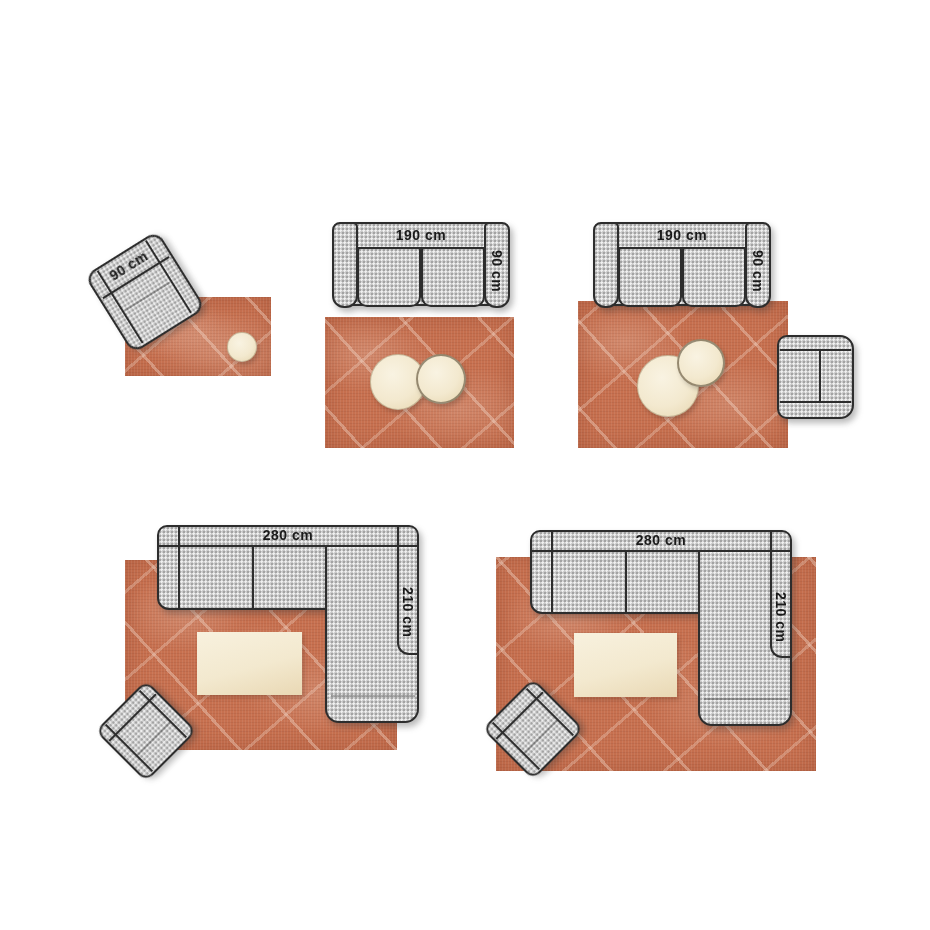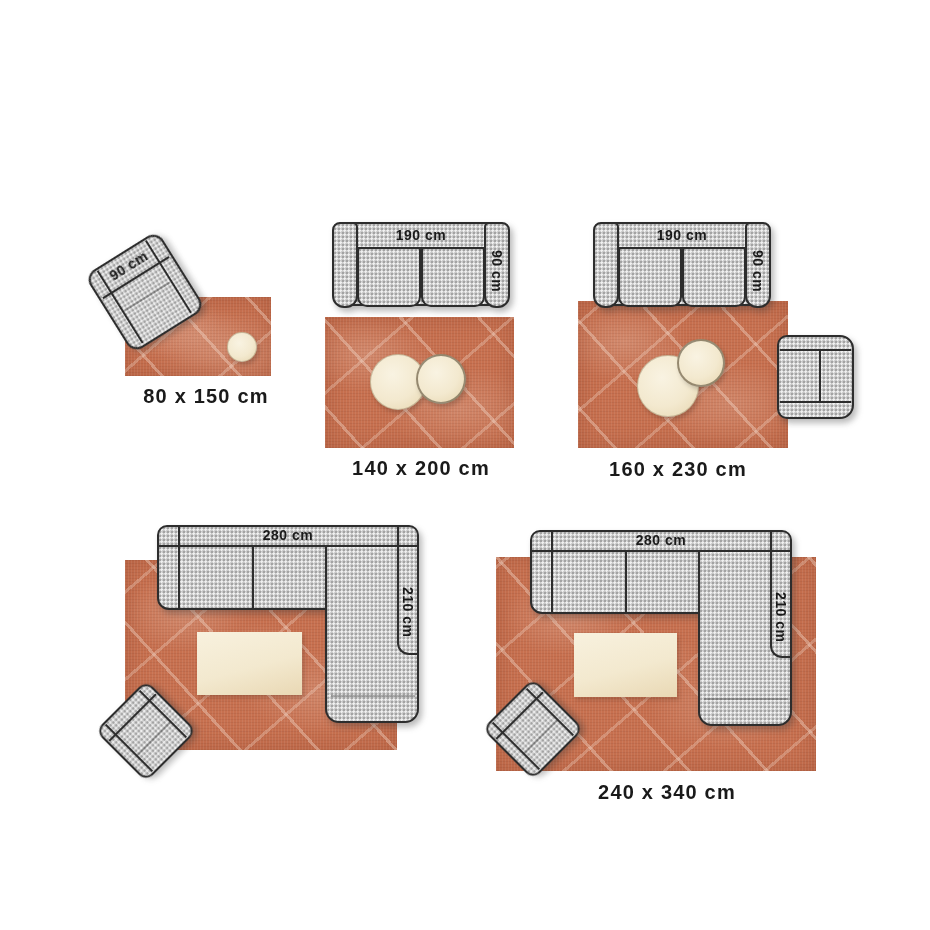--- a/index.html
+++ b/index.html
@@ -83,42 +83,40 @@
 
     <div class="furniture" style="left:102px;top:246px;width:86px;height:92px;transform:rotate(-32deg)">
       <div class="piece fabric" style="inset:0;border-radius:12px"></div>
       <div class="hline" style="left:4px;right:4px;top:28px"></div>
       <div class="vline" style="left:13px;top:3px;height:85px"></div>
       <div class="vline" style="left:70px;top:3px;height:85px"></div>
       <div class="hline soft" style="left:16px;width:53px;top:50px"></div>
       <div class="dim-label" style="left:0;right:0;top:7px;text-align:center">90 cm</div>
     </div>
 
-    <div class="caption" style="left:96px;top:385px">80 x 150 cm</div>
   </div>
 
   <div class="scene">
     <div class="rug" style="left:325px;top:317px;width:189px;height:131px">
       <div class="tex"></div>
     </div>
     <div class="round-table" style="left:370px;top:354px;width:56px;height:56px"></div>
     <div class="round-table top" style="left:416px;top:354px;width:50px;height:50px"></div>
 
     <div class="furniture" style="left:332px;top:222px;width:178px;height:86px">
       <div class="piece fabric" style="left:3px;top:0;width:172px;height:84px;border-radius:8px"></div>
       <div class="piece fabric" style="left:0;top:0;width:26px;height:86px;border-radius:8px 5px 12px 12px"></div>
       <div class="piece fabric" style="left:152px;top:0;width:26px;height:86px;border-radius:5px 8px 12px 12px"></div>
       <div class="piece fabric" style="left:25px;top:25px;width:64px;height:60px;border-radius:3px 3px 10px 10px"></div>
       <div class="piece fabric" style="left:89px;top:25px;width:64px;height:60px;border-radius:3px 3px 10px 10px"></div>
       <div class="hline" style="left:26px;width:126px;top:25px"></div>
       <div class="dim-label" style="left:26px;width:126px;top:5px;text-align:center">190 cm</div>
       <div class="dim-label vert" style="left:157px;top:28px">90 cm</div>
     </div>
 
-    <div class="caption" style="left:311px;top:457px">140 x 200 cm</div>
   </div>
 
   <div class="scene">
     <div class="rug" style="left:578px;top:301px;width:210px;height:147px">
       <div class="tex"></div>
     </div>
     <div class="round-table" style="left:637px;top:355px;width:62px;height:62px"></div>
     <div class="round-table top" style="left:677px;top:339px;width:48px;height:48px"></div>
 
     <div class="furniture" style="left:593px;top:222px;width:178px;height:86px">
@@ -132,21 +130,20 @@
       <div class="dim-label vert" style="left:157px;top:28px">90 cm</div>
     </div>
 
     <div class="furniture" style="left:777px;top:335px;width:77px;height:84px">
       <div class="piece fabric" style="inset:0;border-radius:10px 14px 14px 10px"></div>
       <div class="hline" style="left:3px;right:3px;top:14px"></div>
       <div class="hline" style="left:3px;right:3px;top:66px"></div>
       <div class="vline" style="left:42px;top:16px;height:50px"></div>
     </div>
 
-    <div class="caption" style="left:568px;top:458px">160 x 230 cm</div>
   </div>
 
   <div class="scene">
     <div class="rug" style="left:125px;top:560px;width:272px;height:190px">
       <div class="tex"></div>
     </div>
     <div class="table-rect" style="left:197px;top:632px;width:105px;height:63px"></div>
 
     <div class="furniture" style="left:157px;top:525px;width:262px;height:198px">
       <div class="piece fabric" style="left:0;top:0;width:262px;height:85px;border-radius:10px 10px 0 12px"></div>
@@ -189,16 +186,15 @@
     </div>
 
     <div class="furniture" style="left:497px;top:693px;width:72px;height:72px;transform:rotate(-45deg)">
       <div class="piece fabric" style="inset:0;border-radius:10px"></div>
       <div class="hline" style="left:3px;right:3px;top:16px"></div>
       <div class="vline" style="left:11px;top:3px;height:66px"></div>
       <div class="vline" style="left:59px;top:3px;height:66px"></div>
       <div class="hline soft" style="left:13px;width:46px;top:46px"></div>
     </div>
 
-    <div class="caption" style="left:557px;top:781px">240 x 340 cm</div>
   </div>
 
 </div>
 
 </body></html>

